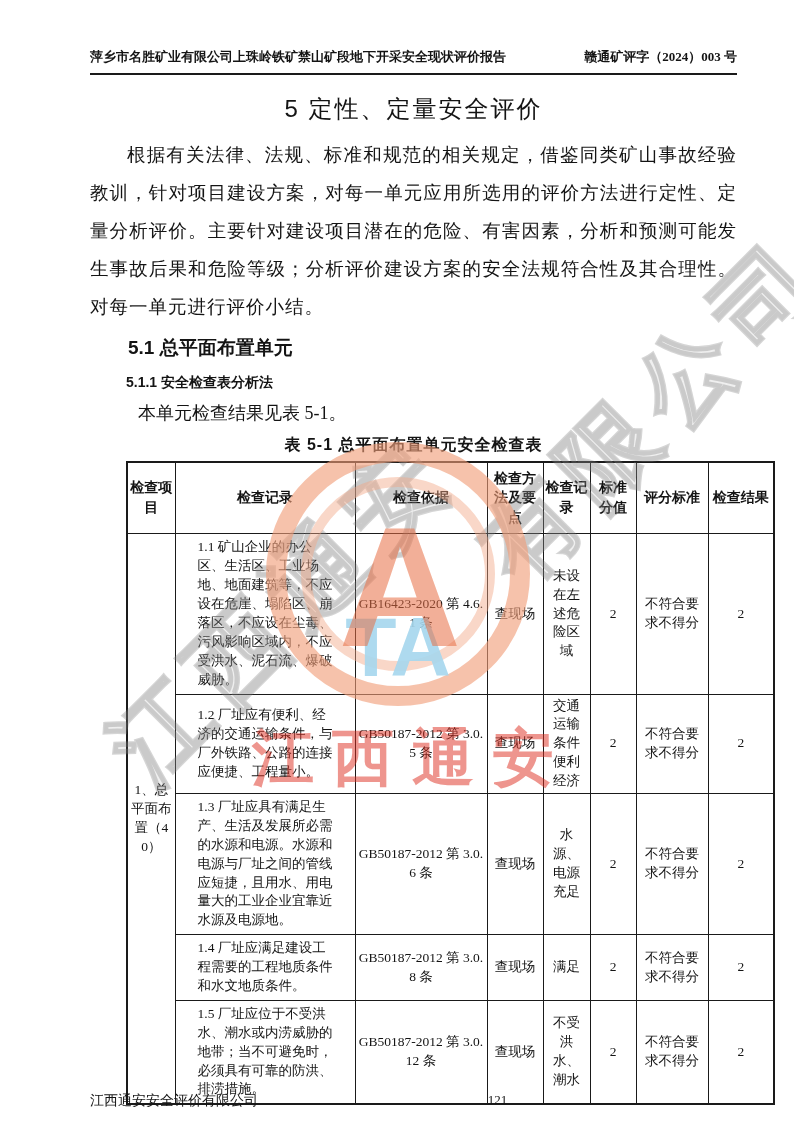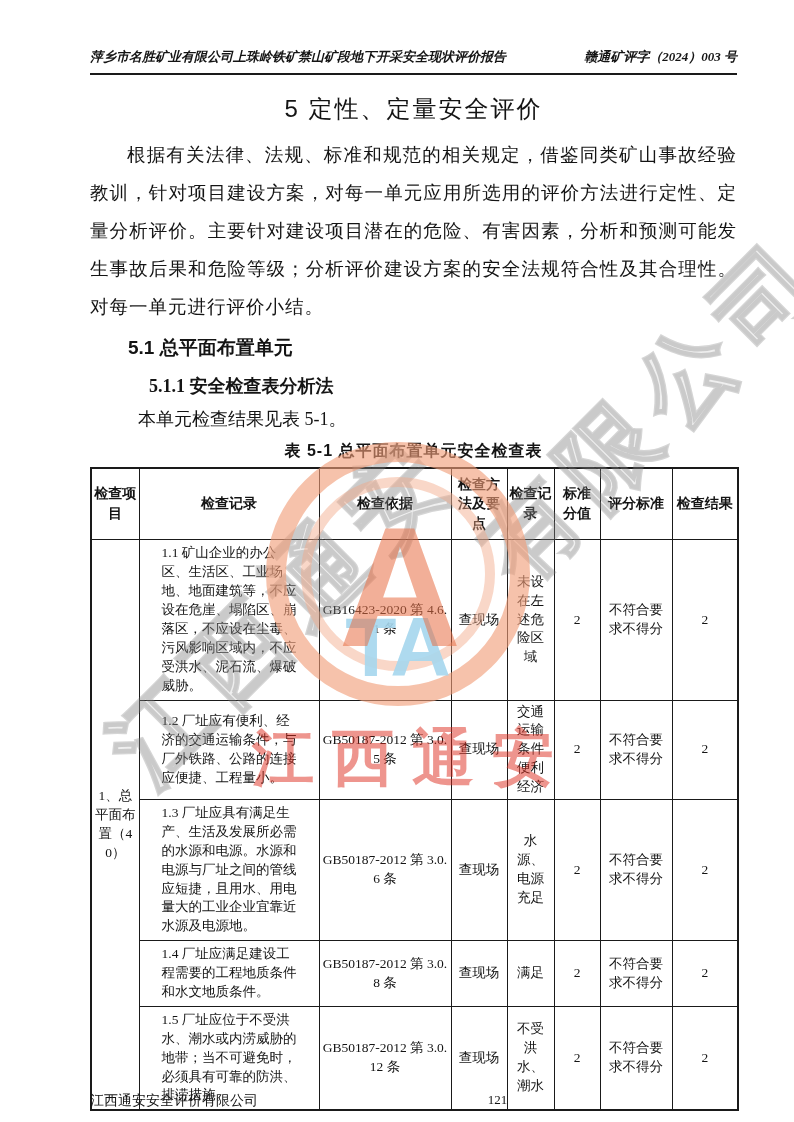--- a/index.html
+++ b/index.html
@@ -6,36 +6,36 @@
   html,body { background:#e8e8e8; }
   .page {
     position:relative; width:794px; height:1122px; margin:0 auto;
     background:#ffffff; overflow:hidden;
     font-family:"Liberation Serif","DejaVu Serif",serif; color:#141414;
     padding:48px 57px 0 90px;
   }
   .content { position:relative; z-index:1; }
   
   .doc-header { display:flex; justify-content:space-between; align-items:flex-start;
-    font-size:13px; font-weight:600; padding-bottom:7px; border-bottom:2px solid #1a1a1a;font-style:italic; }
+    font-size:13px; font-weight:600; padding-bottom:7px; border-bottom:2px solid #1a1a1a; }
   
   .doc-title { font-family:"Liberation Sans","DejaVu Sans",sans-serif; font-weight:normal;
     font-size:24px; text-align:center; margin-top:18px; letter-spacing:2px; }
   .intro { margin-top:12px; font-size:18.5px; line-height:2.05; text-align:justify;
     text-indent:2em; letter-spacing:1px; }
   .h2 { font-family:"Liberation Sans","DejaVu Sans",sans-serif; font-weight:bold;
     font-size:19px; margin:8px 0 0 38px; }
-  .h3 { font-family:Liberation Serif, serif; font-weight:bold;
-    font-size:18px; margin:13px 0 0 59px; }
+  .h3 { font-family:Liberation Sans, sans-serif; font-weight:bold;
+    font-size:14px; margin:13px 0 0 36px; }
   .lead { font-size:18px; margin:9px 0 0 48px; }
   .tbl-caption { font-family:"Liberation Sans","DejaVu Sans",sans-serif; font-weight:bold;
     font-size:16px; text-align:center; margin:10px 0 5px; letter-spacing:1px; }
   
   table.check { width:647px; border-collapse:collapse; table-layout:fixed;
-    font-size:13.5px; border:2px solid #1a1a1a; }
+    font-size:13.5px; border:2px solid #1a1a1a;margin-left:36px; }
   .check th, .check td { border:1px solid #1a1a1a; text-align:center;
     vertical-align:middle; padding:2px 3px; line-height:1.4; word-break:break-all; }
   .check th { font-size:14px; font-weight:bold; padding:6px 2px; }
   .check td.c-content { text-align:left; padding:4px 22px; }
   .check td.c-item { padding:2px 1px; }
   
   .doc-footer { position:absolute; left:90px; width:647px; top:1092px;
     font-size:14px; z-index:1; }
   .doc-footer .company { float:left; }
   .doc-footer .pagenum { display:block; text-align:center; font-size:13px;padding-left:20px; }

